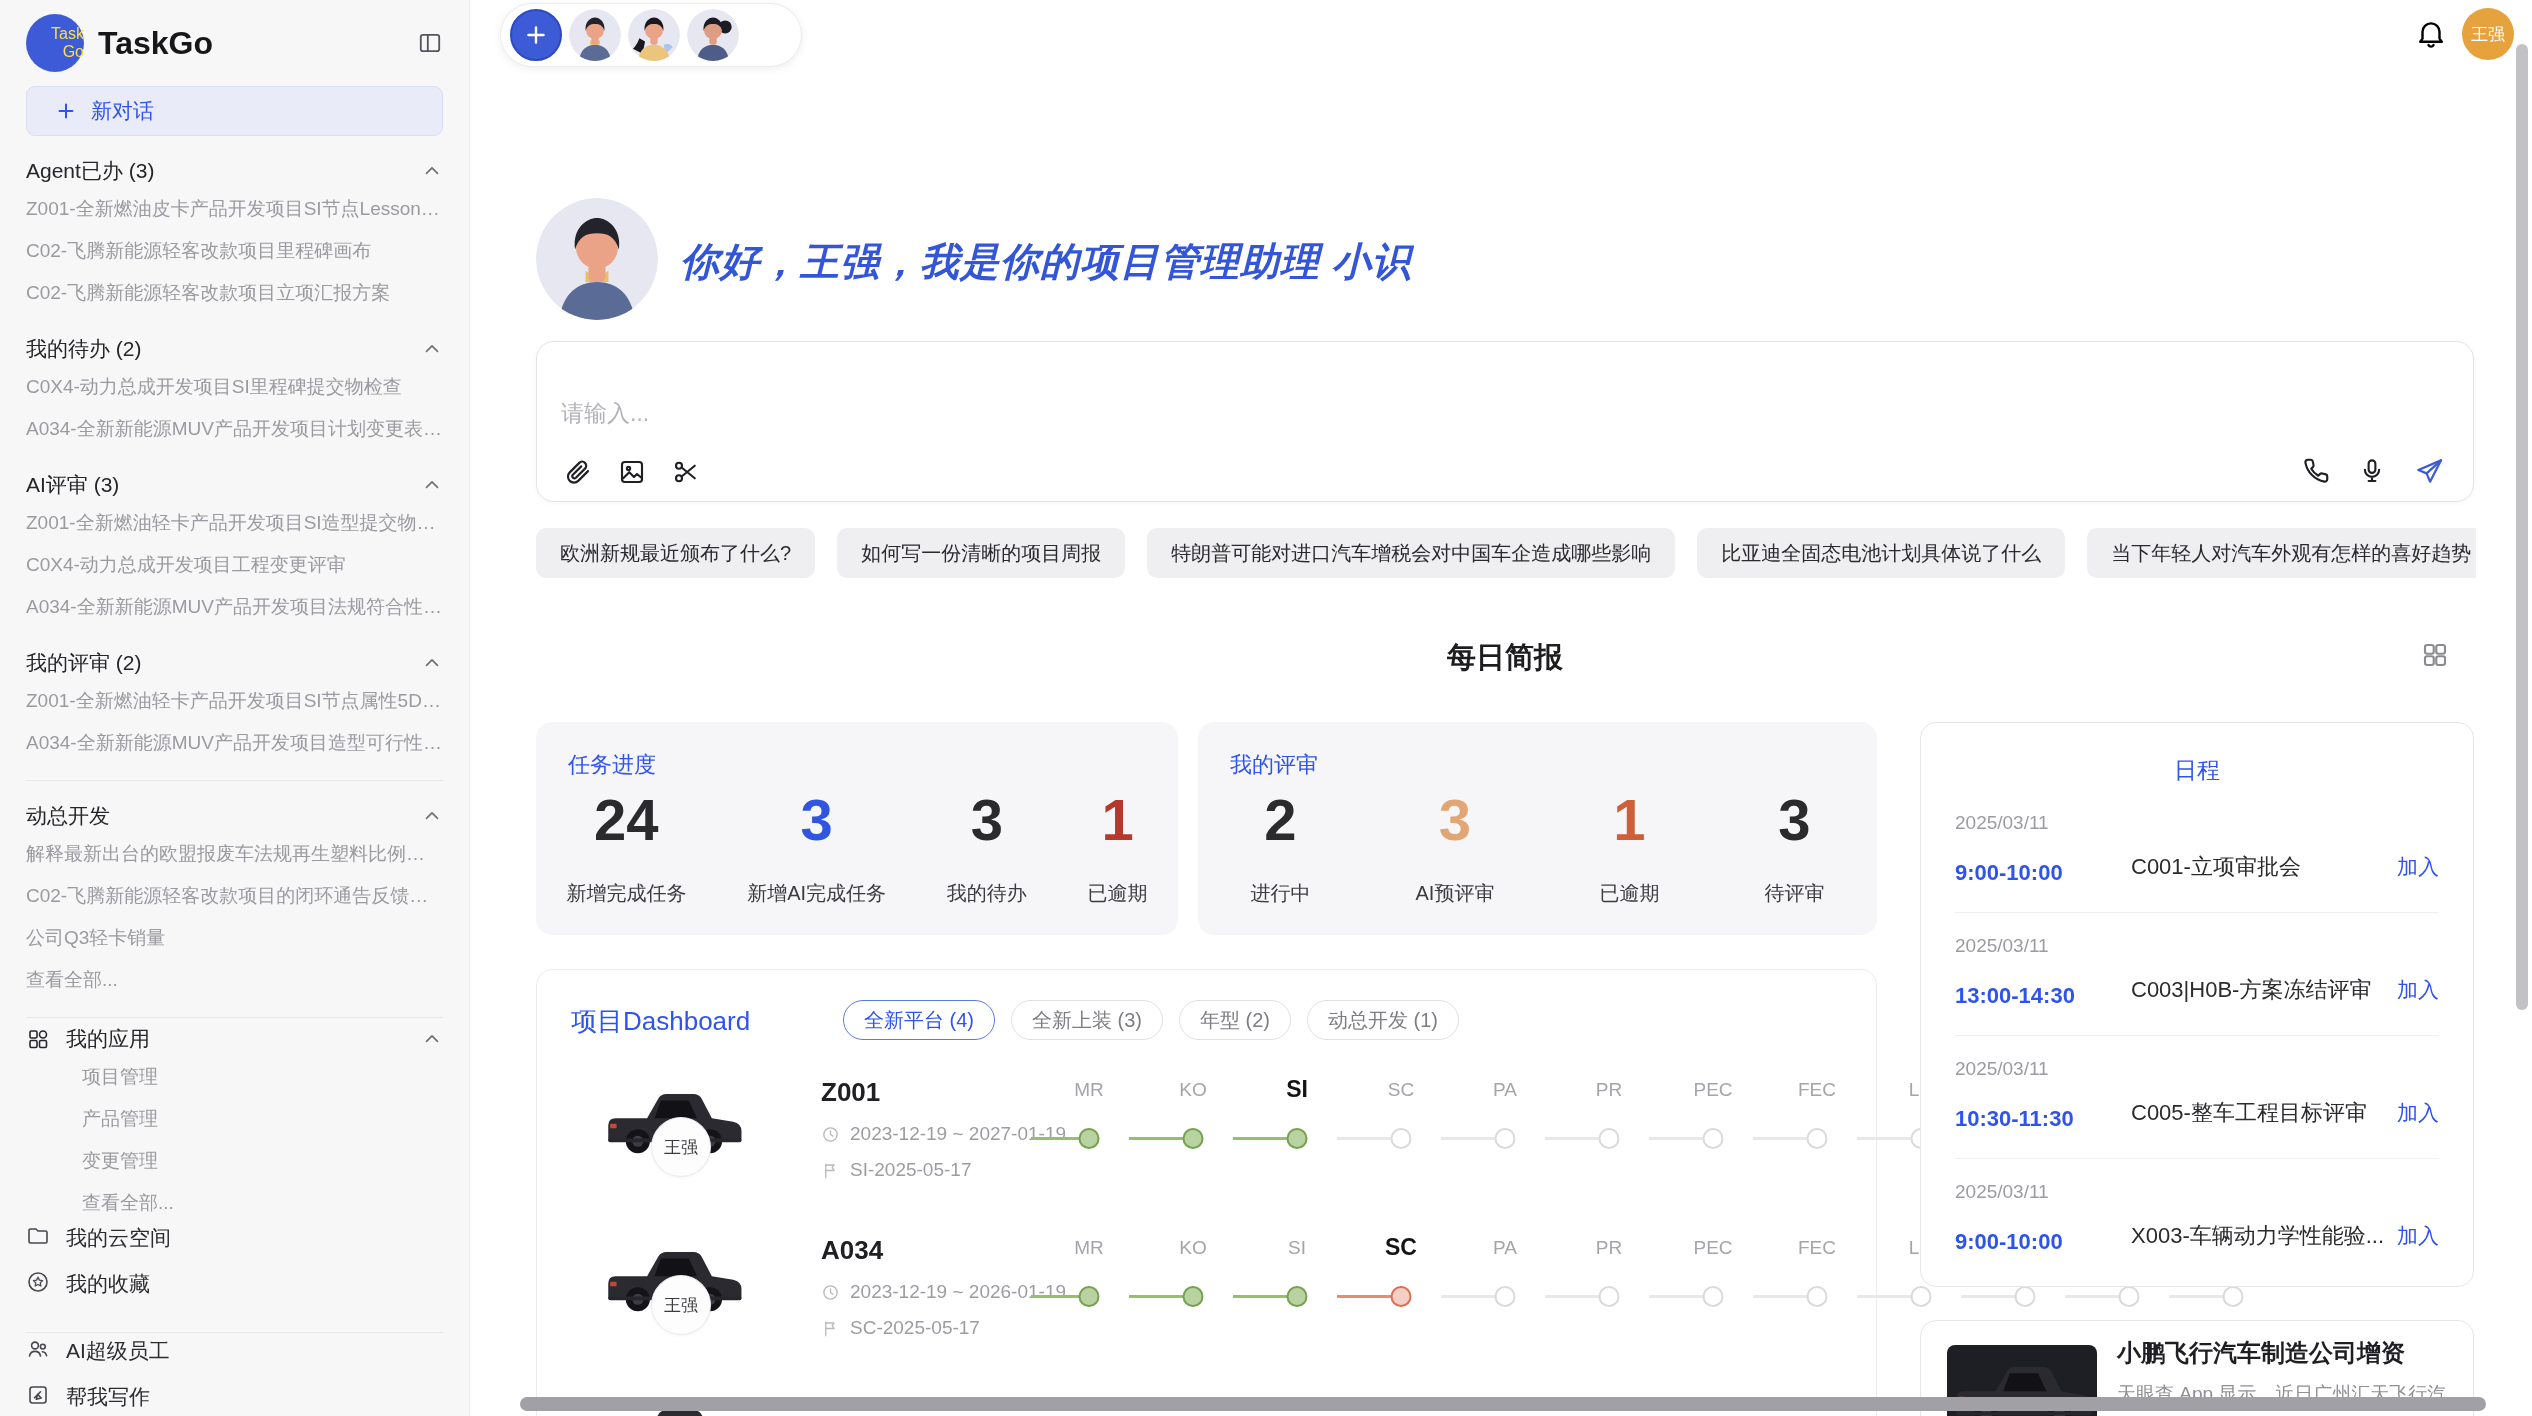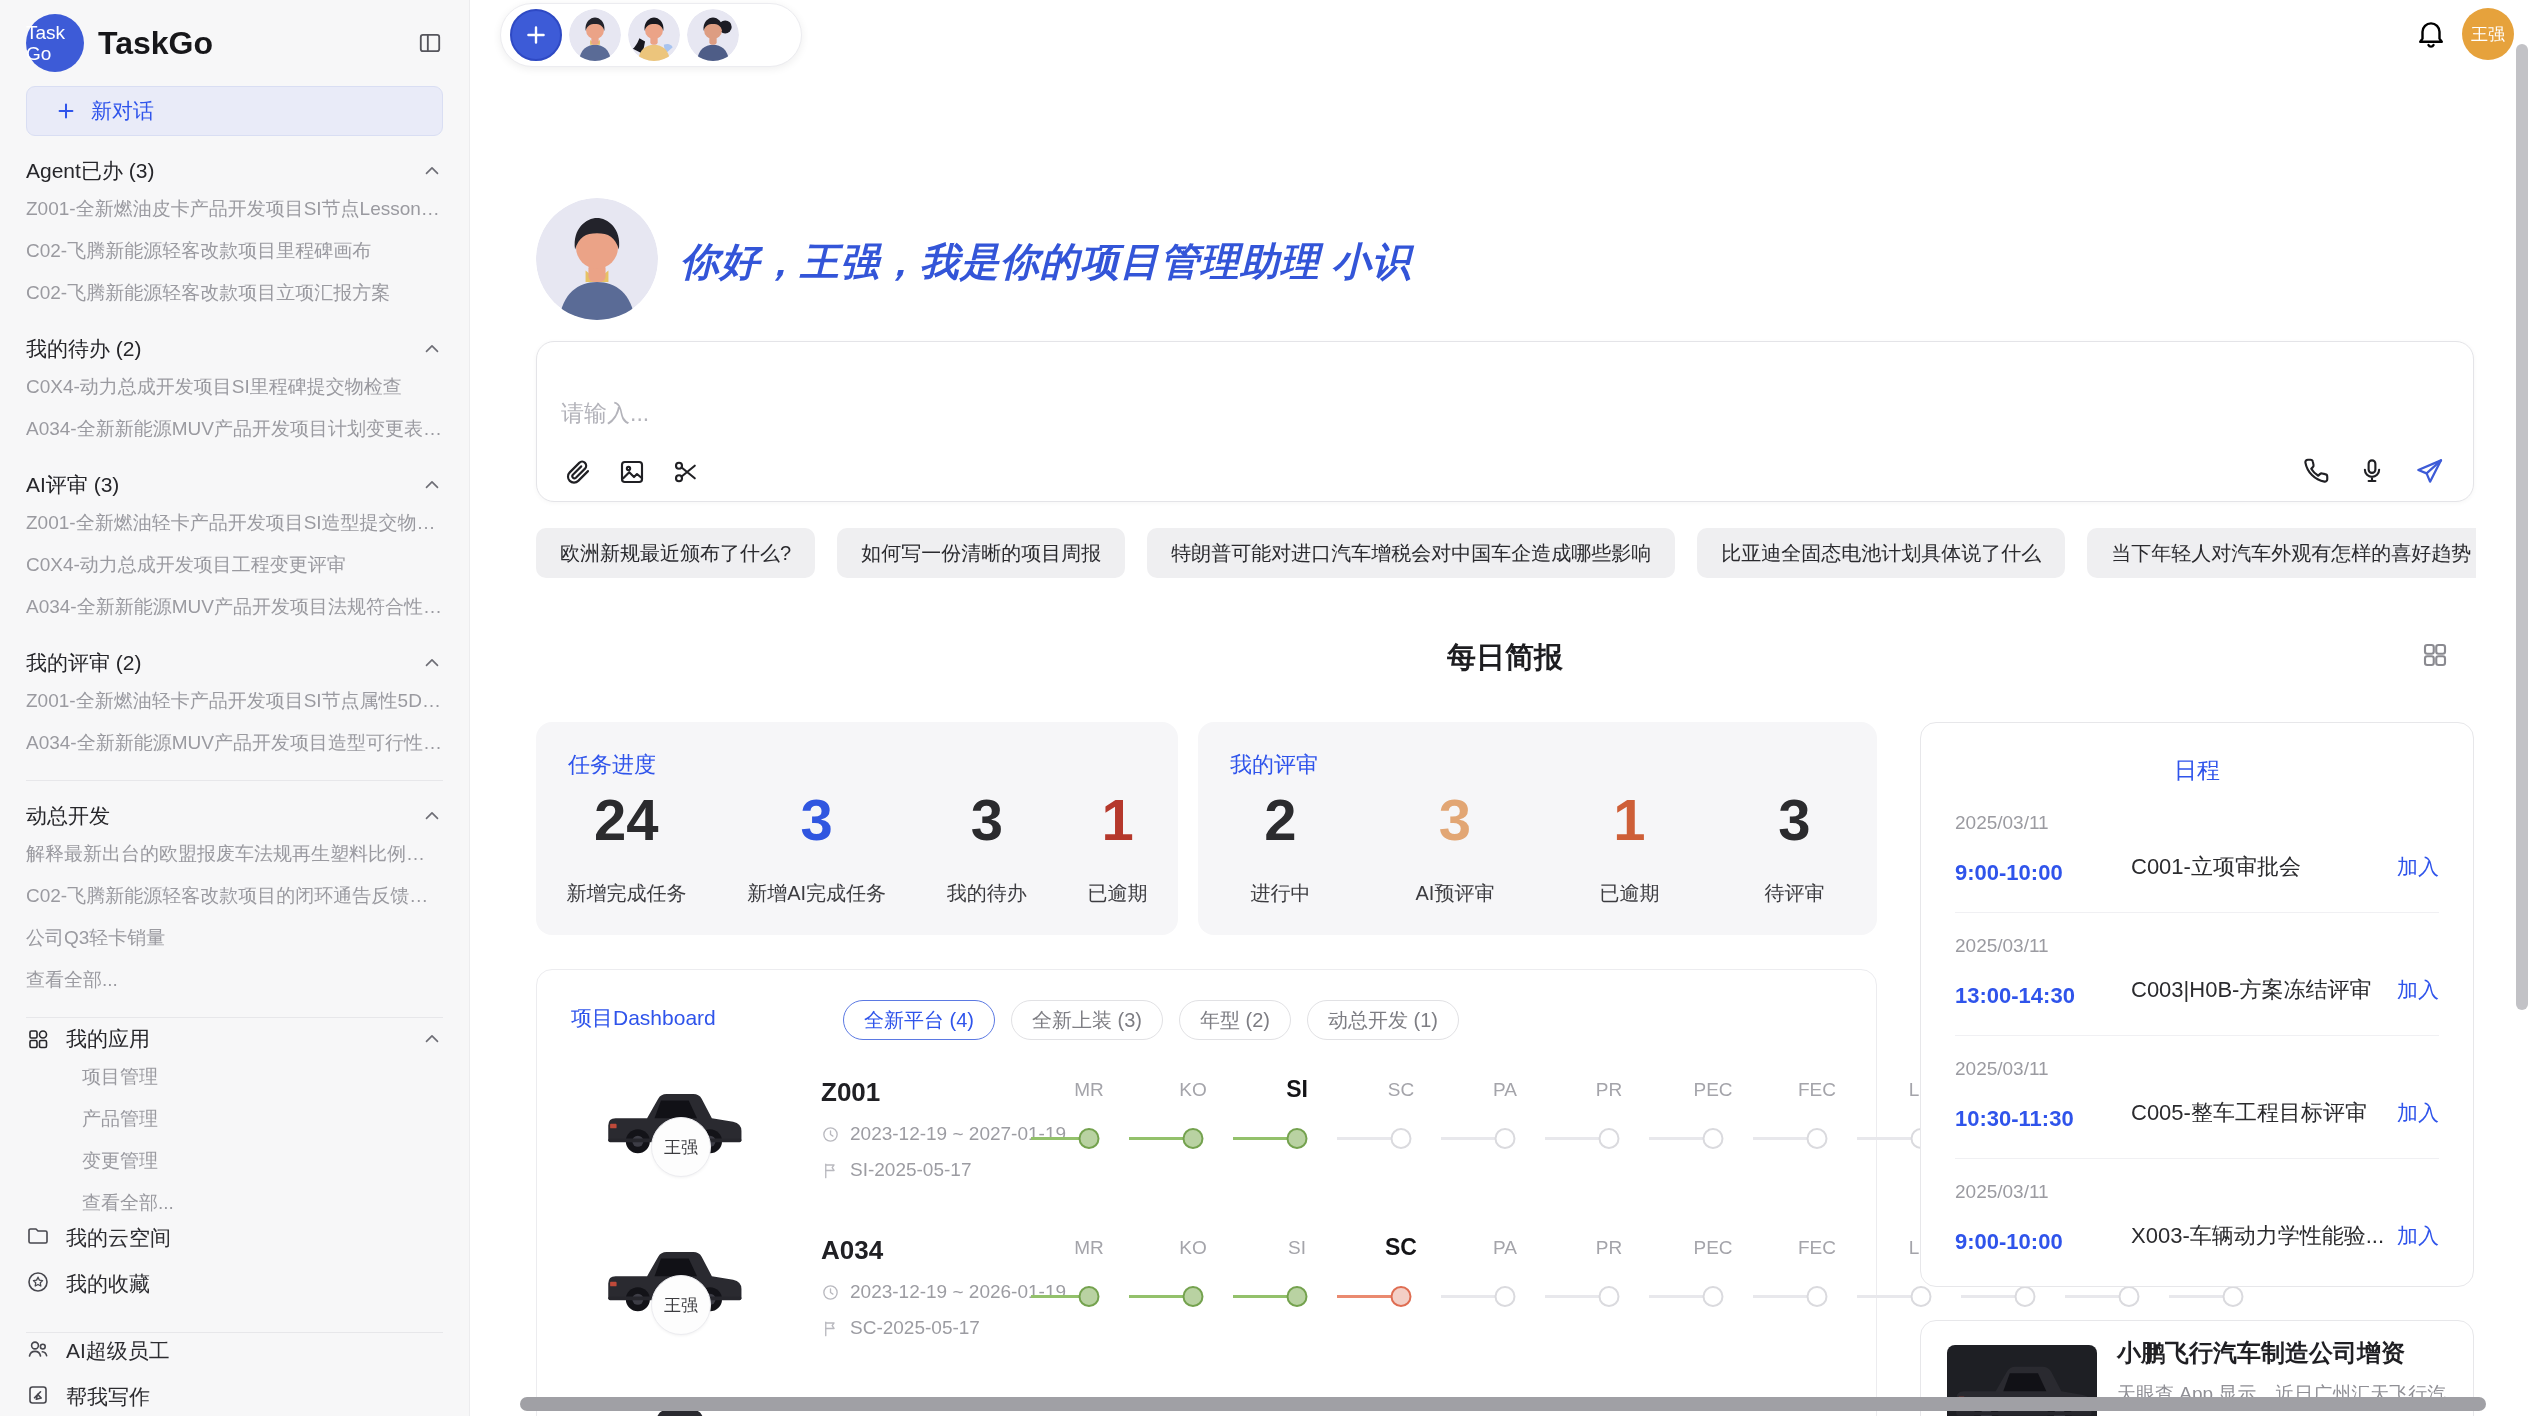--- a/index.html
+++ b/index.html
@@ -4,23 +4,23 @@
 <style>
   * { margin:0; padding:0; box-sizing:border-box; }
   html,body { width:2532px; height:1416px; overflow:hidden; background:#fff;
     font-family:"Liberation Sans","DejaVu Sans",sans-serif; }
   .app { position:relative; width:2532px; height:1416px; }
 
   
   .sidebar { position:absolute; left:0; top:0; width:470px; height:1416px;
     background:#f7f7f8; border-right:1px solid #ececee; padding:0 26px; overflow:hidden; }
   .side-head { display:flex; align-items:center; margin-top:12px; height:62px; }
-  .logo { width:58px; height:58px; border-radius:50%; background:#3d5bd7; color:#ffffff;
-    display:flex; flex-direction:column; align-items:flex-start; justify-content:center;
-    font-size:19px; line-height:1.12; flex:0 0 auto; }
+  .logo { width:58px; height:58px; border-radius:50%; background:#3d5bd7; color:#fde047;
+    display:flex; flex-direction:column; align-items:flex-end; justify-content:center;
+    font-size:16px; line-height:1.12; flex:0 0 auto; }
   .app-name { font-size:32px; font-weight:700; color:#17171a; margin-left:14px; flex:1; }
   .collapse-btn { background:none; border:none; color:#55555c; cursor:pointer; }
   .new-chat { margin-top:12px; width:100%; height:50px; border-radius:9px; background:#e9ebf8;
     border:1px solid #d9def3; color:#2f54eb; font-size:21px; display:flex; align-items:center;
     gap:14px; padding-left:28px; cursor:pointer; font-family:inherit; }
   .side-section { margin-top:18px; }
   .sec-head { display:flex; justify-content:space-between; align-items:center; height:34px;
     font-size:21px; color:#26262a; cursor:pointer; }
   .sec-head .chev { color:#6e6e76; }
   .side-item { font-size:19px; color:#9a9aa0; line-height:42px; white-space:nowrap;
@@ -77,21 +77,21 @@
   .stat-card .card-title { position:absolute; left:32px; top:28px; font-size:22px; color:#2f54eb; }
   .stats-row { position:absolute; left:0; right:0; top:66px; display:flex; justify-content:space-around; }
   .stat { display:flex; flex-direction:column; align-items:center; }
   .stat .val { font-size:58px; font-weight:600; line-height:1.1; }
   .stat .lab { font-size:20px; color:#3c3c40; margin-top:28px; }
   .t-dark { color:#2b2b2e; } .t-blue { color:#3056e0; } .t-red { color:#b5382c; }
   .t-orange { color:#e2a674; } .t-orange_red { color:#ce5f38; }
 
   .dash-card { position:absolute; left:66px; top:969px; width:1341px; height:580px;
     background:#fff; border:1px solid #ececef; border-radius:16px; }
-  .dash-title { position:absolute; left:34px; top:34px; font-size:21px; color:#2f54eb; }
+  .dash-title { position:absolute; left:34px; top:34px; font-size:26px; color:#2f54eb; }
   .dash-tabs { position:absolute; left:306px; top:30px; display:flex; gap:16px; }
   .dtab { height:40px; border-radius:20px; padding:0 20px; font-size:20px; display:flex;
     align-items:center; background:#fff; border:1px solid #e1e1e4; color:#7d7d83;
     cursor:pointer; font-family:inherit; white-space:nowrap; }
   .dtab.active { border-color:#5b79e3; color:#2f54eb; }
   .projects { position:absolute; left:0; top:103px; right:0; }
   .proj-row { position:relative; height:158px; }
   .car-wrap { position:absolute; left:62px; top:2px; width:148px; height:90px; }
   .owner-badge { position:absolute; left:114px; top:44px; width:60px; height:60px; border-radius:50%;
     background:#fdfdfd; border:1px solid #ececf0; display:flex; align-items:center;

